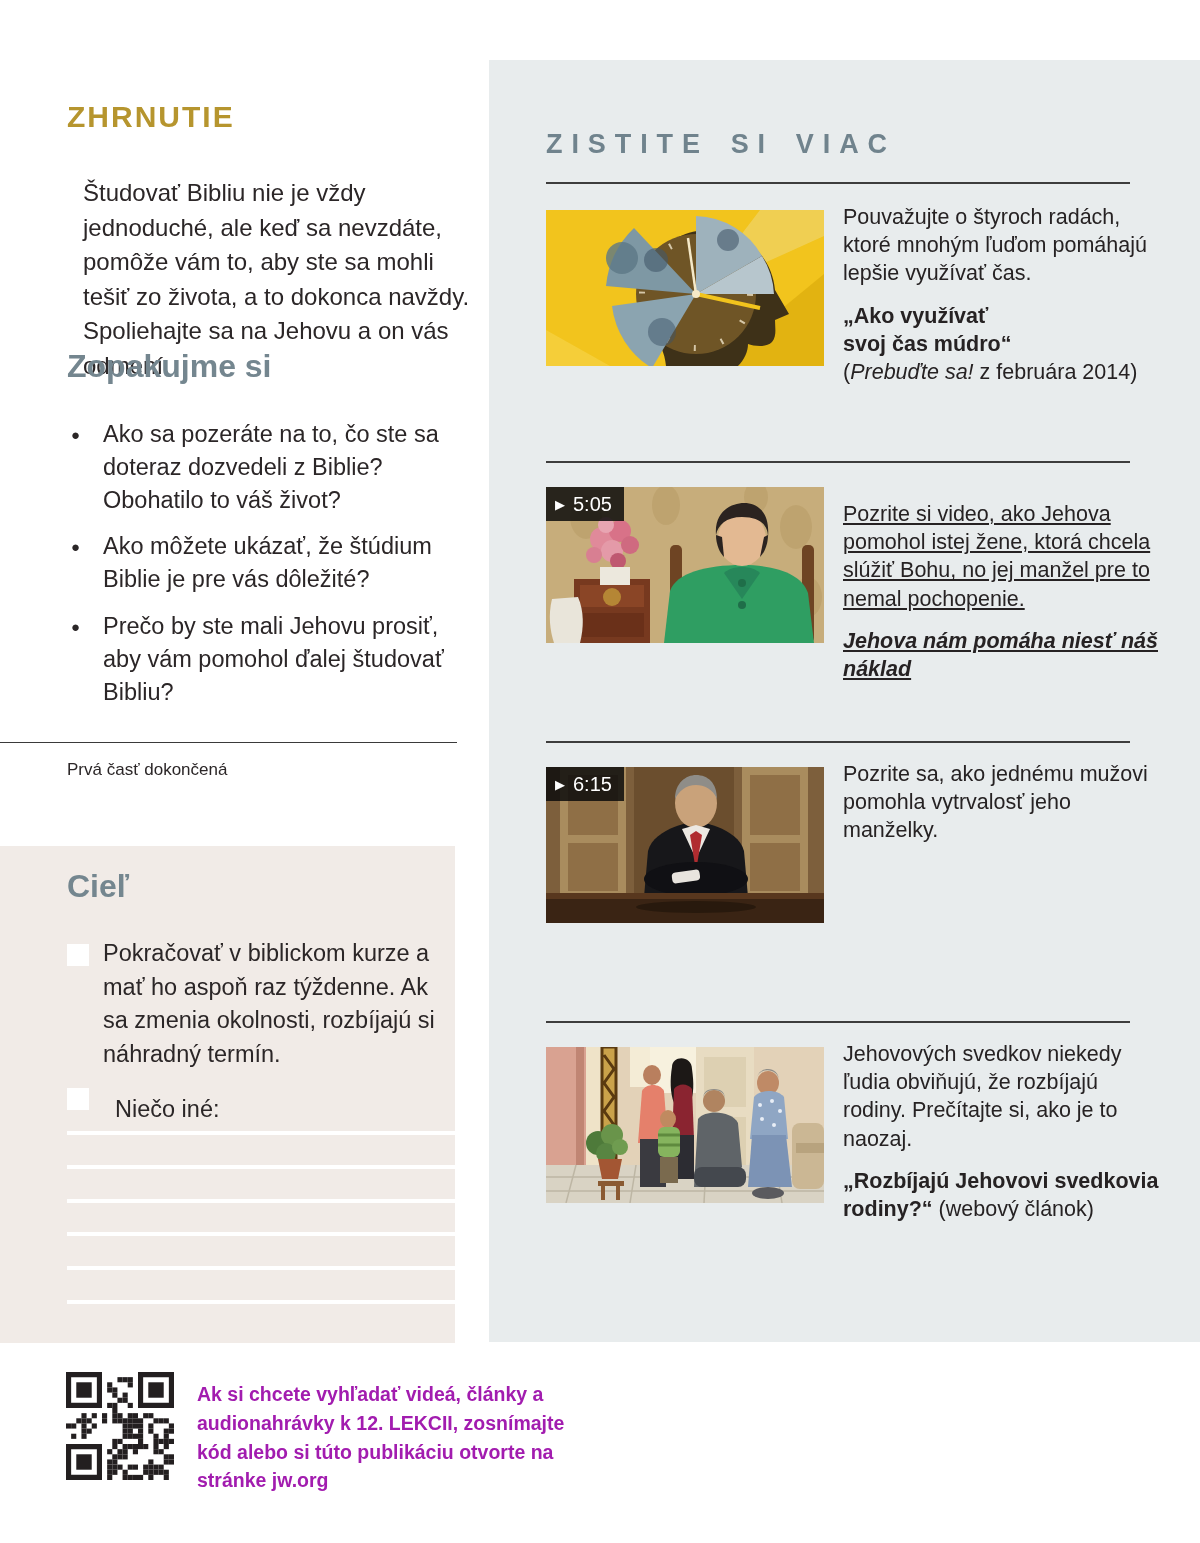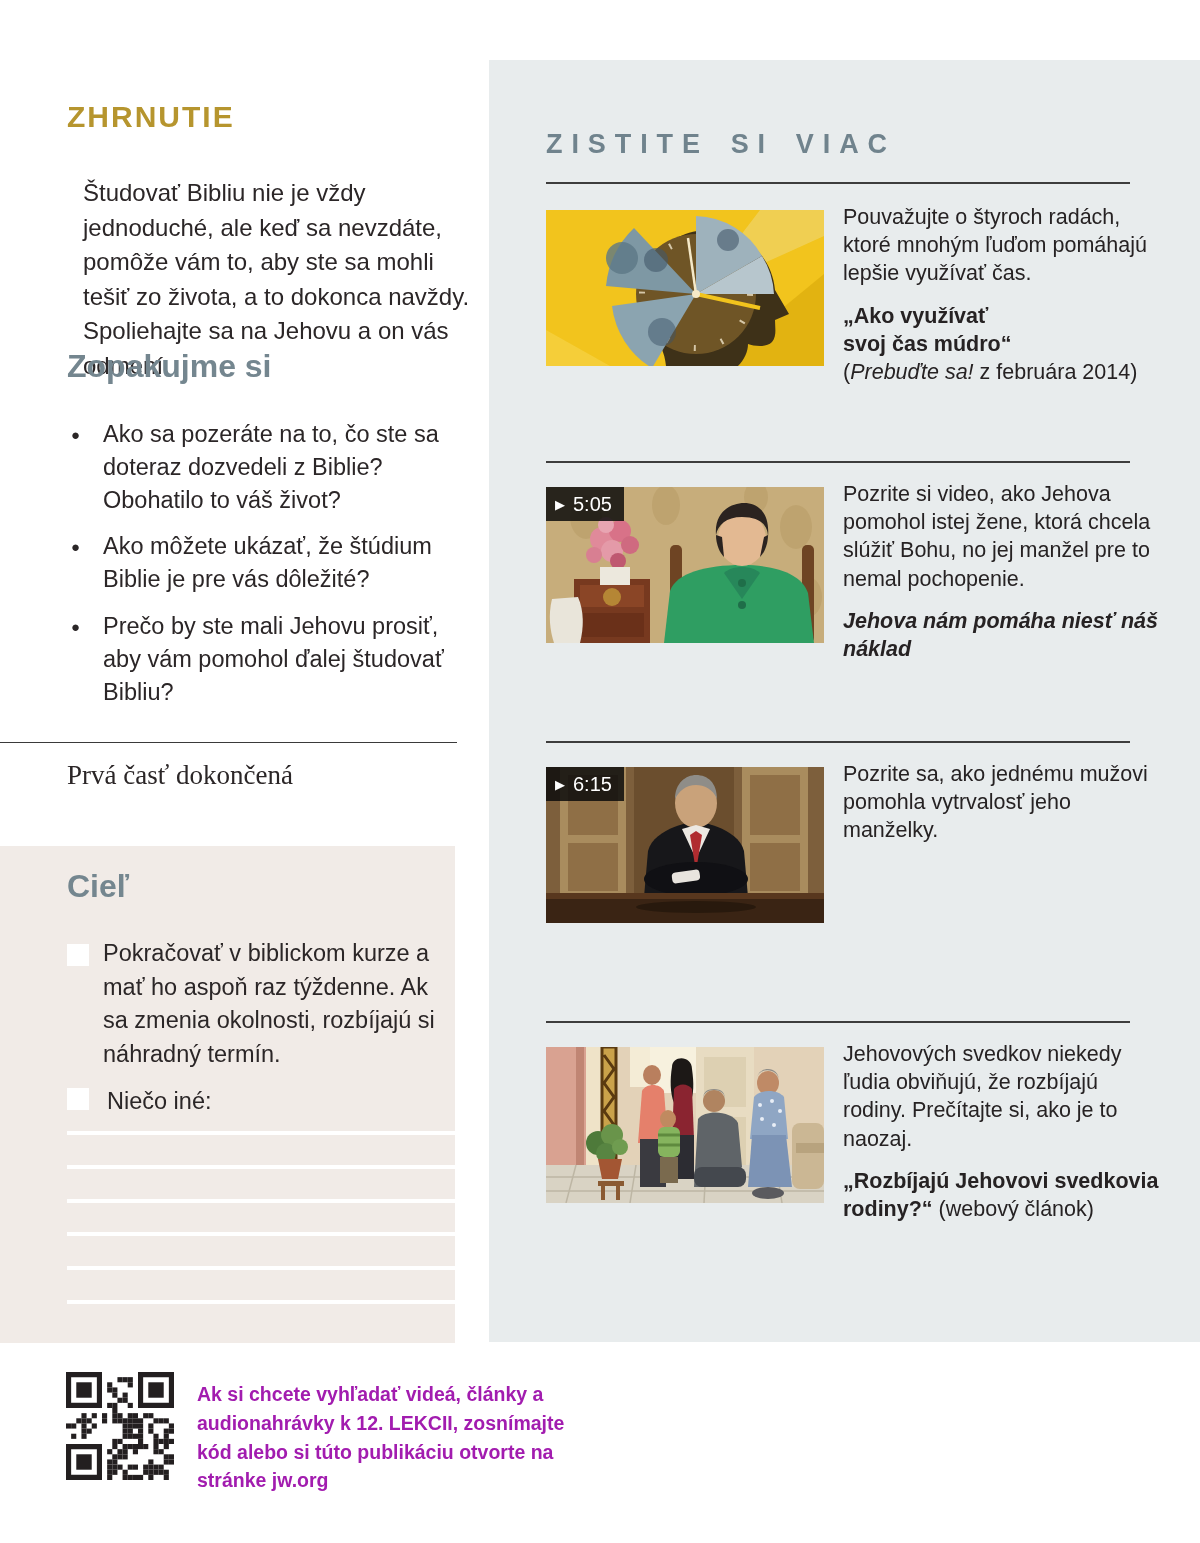--- a/index.html
+++ b/index.html
@@ -11,42 +11,42 @@
   .abs{position:absolute;}
 
   
   .summary-heading{left:67px;top:100px;font-size:30px;font-weight:bold;color:#b6952e;letter-spacing:2px;}
   .summary-text{left:67px;top:160px;width:402px;font-size:24px;line-height:34.6px;}
   .review-heading{left:67px;top:348px;font-size:32px;font-weight:bold;color:#74868f;}
   .review-list{left:67px;top:418px;width:412px;list-style:none;margin:0;padding:0;}
   .review-list li{position:relative;padding-left:36px;font-size:23.5px;line-height:32.8px;margin-bottom:14px;}
   .review-list li::before{content:"●";position:absolute;left:4px;top:1px;font-size:15px;}
   .left-rule{left:0;top:742px;width:457px;height:1px;background:#3a3a3a;}
-  .part-done{left:67px;top:760px;font-size:27px;font-family:Liberation Serif, serif;}
+  .part-done{left:67px;top:760px;font-size:17px;}
   .goal-box{left:0;top:846px;width:455px;height:497px;background:#f1ebe7;}
   .goal-heading{left:67px;top:868px;font-size:32px;font-weight:bold;color:#74868f;}
   .goal-check{width:22px;height:22px;background:#ffffff;}
   .check1{left:67px;top:944px;}
   .check2{left:67px;top:1088px;}
   .goal-text1{left:103px;top:937px;width:336px;font-size:23.5px;line-height:33.6px;}
   .goal-text2{left:103px;top:1081px;width:336px;font-size:23.5px;line-height:33.6px;}
   .write-line{left:67px;width:389px;height:4px;background:#ffffff;}
   .qr-svg{left:66px;top:1372px;}
   .qr-note{left:197px;top:1380px;width:372px;font-size:19.5px;font-weight:bold;color:#a21caf;line-height:28.8px;}
 
   
   .right-panel{left:489px;top:60px;width:711px;height:1282px;background:#e8eced;}
   .more-heading{left:546px;top:107px;font-size:27px;font-weight:bold;color:#70838d;letter-spacing:.33em;word-spacing:.2em;}
   .panel-rule{left:546px;width:584px;height:2px;background:#3d3d3d;}
   .rule1{top:182px;} .rule2{top:461px;} .rule3{top:741px;} .rule4{top:1021px;}
   .thumb{width:278px;height:156px;overflow:hidden;background:#999;}
   .thumb svg{display:block;}
   .t1{left:546px;top:210px;} .t2{left:546px;top:487px;} .t3{left:546px;top:767px;} .t4{left:546px;top:1047px;}
   .item-text{left:843px;width:322px;font-size:21.5px;line-height:28.2px;color:#262223;}
-  .x1{top:203px;} .x2{top:480px;} .x3{top:760px;} .x4{top:1040px;}
+  .x1{top:203px;} .x2{top:500px;text-decoration:underline;} .x3{top:760px;} .x4{top:1040px;}
   .item-text p{margin:0 0 14px 0;}
   .item-title{font-weight:bold;}
   .item-title.it{font-style:italic;}
   .src-italic{font-style:italic;}
   .title-suffix{font-weight:normal;}
   .play-badge{
     position:absolute;left:0;top:0;display:flex;align-items:center;
     background:rgba(12,12,12,.85);color:#fff;height:34px;padding:0 12px 0 9px;
     font-size:20px;
   }
@@ -258,21 +258,21 @@
   <li>Prečo by ste mali Jehovu prosiť, aby vám pomohol ďalej študovať Bibliu?</li>
 </ul>
 <div class="abs left-rule"></div>
 <p class="abs part-done" style="margin:0;">Prvá časť dokončená</p>
 
 <div class="abs goal-box"></div>
 <h2 class="abs goal-heading" style="margin:0;">Cieľ</h2>
 <div class="abs goal-check check1"></div>
 <p class="abs goal-text1" style="margin:0;">Pokračovať v biblickom kurze a mať ho aspoň raz týždenne. Ak sa zmenia okolnosti, rozbíjajú si náhradný termín.</p>
 <div class="abs goal-check check2"></div>
-<p class="abs goal-text2" style="margin:4px;">Niečo iné:</p>
+<p class="abs goal-text2" style="margin:12px;">Niečo iné:</p>
 <div class="abs write-line" style="top:1131px;"></div>
 <div class="abs write-line" style="top:1165px;"></div>
 <div class="abs write-line" style="top:1199px;"></div>
 <div class="abs write-line" style="top:1232px;"></div>
 <div class="abs write-line" style="top:1266px;"></div>
 <div class="abs write-line" style="top:1300px;"></div>
 
 <svg class="abs qr-svg" width="108" height="108" viewBox="0 0 21 21">
   <rect width="21" height="21" fill="#ffffff"></rect>
   <g id="qr-modules" fill="#231f20">

